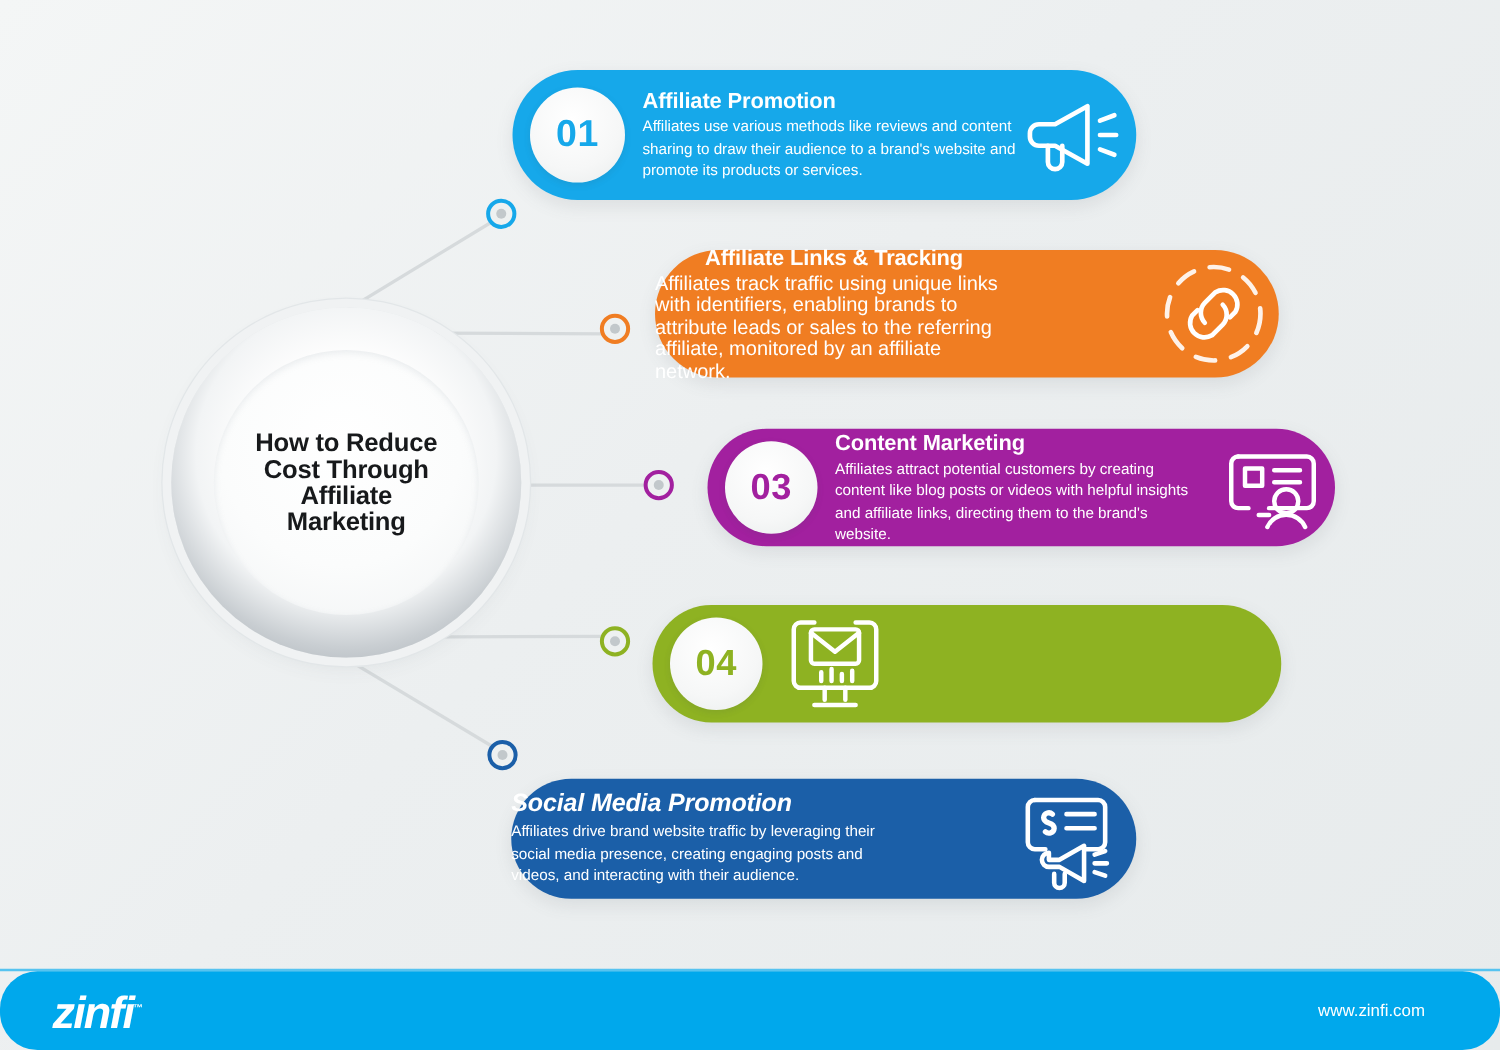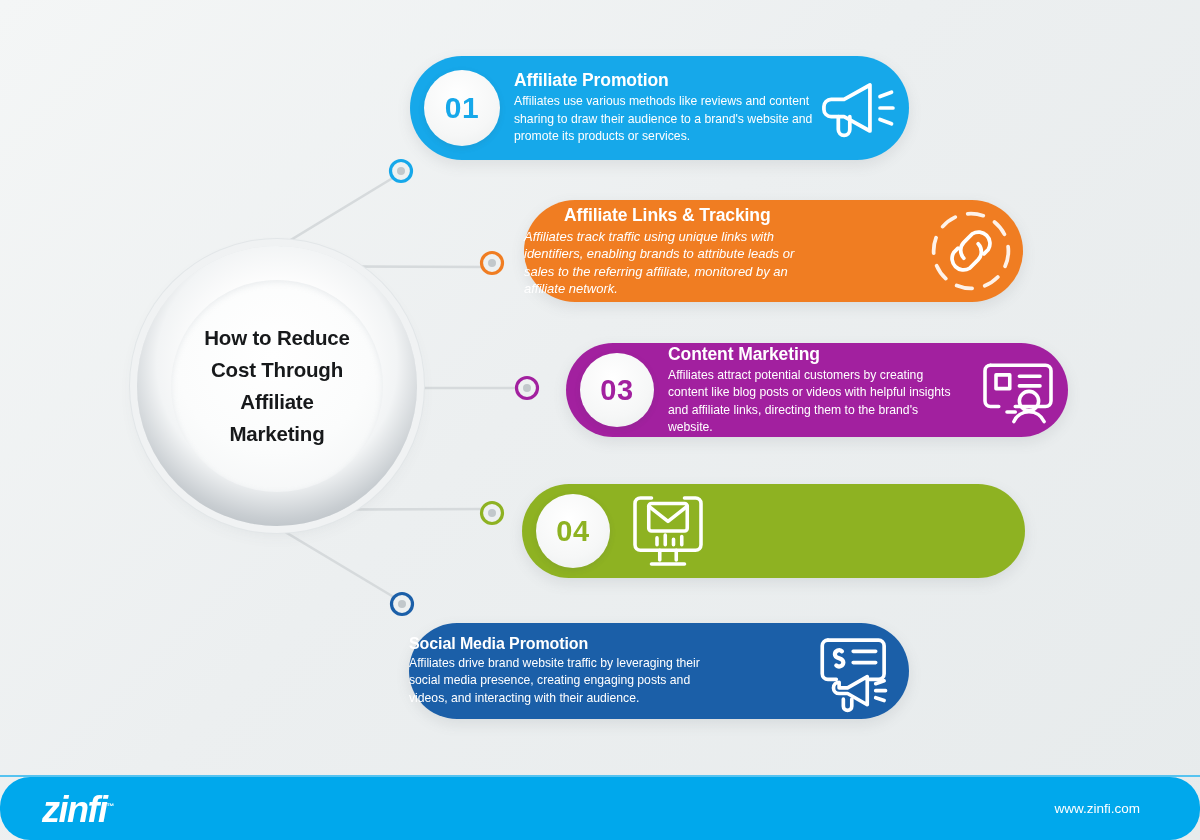--- a/index.html
+++ b/index.html
@@ -26,21 +26,21 @@
     box-shadow:0 0 0 7px #f0f2f3, 0 0 0 8px #e2e6e8, 0 6px 18px rgba(80,90,100,.10);
     display:flex;align-items:center;justify-content:center;
   }
   .hub-inner{
     width:212px;height:212px;border-radius:50%;
     background:radial-gradient(circle at 48% 36%, #ffffff 0%, #fbfcfc 55%, #f1f3f4 100%);
     box-shadow:inset 0 2px 6px rgba(150,160,170,.18);
     display:flex;align-items:center;justify-content:center;
   }
   .hub-title{
-    font-size:20.5px;line-height:32px;font-weight:bold;color:#17191b;
+    font-size:20.5px;line-height:21px;font-weight:bold;color:#17191b;
     text-align:center;letter-spacing:-.2px;white-space:pre-line;
   }
 
   
   .card{
     position:absolute;
     border-radius:60px;
     box-shadow:0 5px 14px rgba(90,100,110,.13);
     display:flex;align-items:center;
   }
@@ -75,21 +75,21 @@
   #card-1 .num-circle span{font-size:30px;}
   #card-1 .card-title{font-size:17.5px;}
   #card-1 .card-desc{font-size:12.2px;line-height:17.5px;width:300px;}
   #card-1 .card-icon{width:92px;height:92px;margin-right:6px;}
 
   #card-2{left:524px;top:200px;width:499px;height:102px;}
   #card-2 .num-wrap{width:104px;height:102px;}
   #card-2 .num-circle{width:76px;height:76px;}
   #card-2 .num-circle span{font-size:30px;}
   #card-2 .card-title{font-size:17.5px;margin-left:40px;}
-  #card-2 .card-desc{font-size:13px;line-height:17.5px;width:290px;font-style:italic;}
+  #card-2 .card-desc{font-size:16px;line-height:17.5px;width:290px;}
   #card-2 .card-icon{width:92px;height:92px;margin-right:6px;}
 
   #card-3{left:566px;top:343px;width:502px;height:94px;}
   #card-3 .num-wrap{width:102px;height:94px;}
   #card-3 .num-circle{width:74px;height:74px;}
   #card-3 .num-circle span{font-size:29px;}
   #card-3 .card-title{font-size:17.5px;}
   #card-3 .card-desc{font-size:12.2px;line-height:17.5px;width:296px;}
   #card-3 .card-icon{width:88px;height:88px;margin-right:6px;}
 
@@ -98,21 +98,21 @@
   #card-4 .num-circle{width:74px;height:74px;}
   #card-4 .num-circle span{font-size:29px;}
   #card-4 .card-title{font-size:17.5px;}
   #card-4 .card-desc{font-size:12.2px;line-height:17.5px;width:290px;}
   #card-4 .card-icon{width:88px;height:88px;margin-right:6px;}
 
   #card-5{left:409px;top:623px;width:500px;height:96px;}
   #card-5 .num-wrap{width:102px;height:96px;}
   #card-5 .num-circle{width:76px;height:76px;}
   #card-5 .num-circle span{font-size:30px;}
-  #card-5 .card-title{font-size:16px;}
+  #card-5 .card-title{font-size:20px;font-style:italic;}
   #card-5 .card-desc{font-size:12.2px;line-height:17.5px;width:296px;}
   #card-5 .card-icon{width:90px;height:90px;margin-right:8px;}
 
   
   #footer{
     position:absolute;left:0;top:777px;width:1200px;height:63px;
     background:#00a8ec;
     display:flex;align-items:center;border-radius:30px;
   }
   #footer-top-line{

